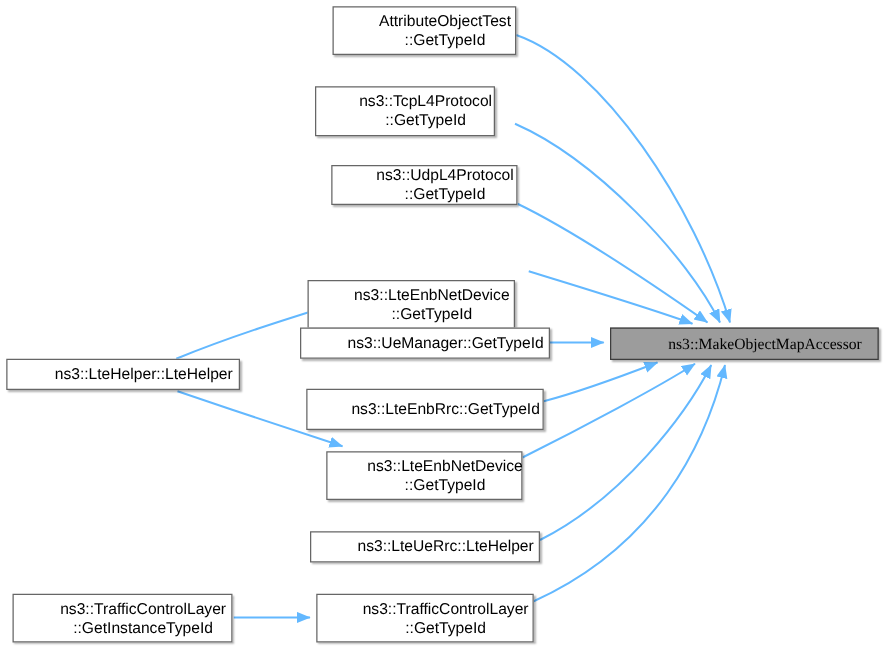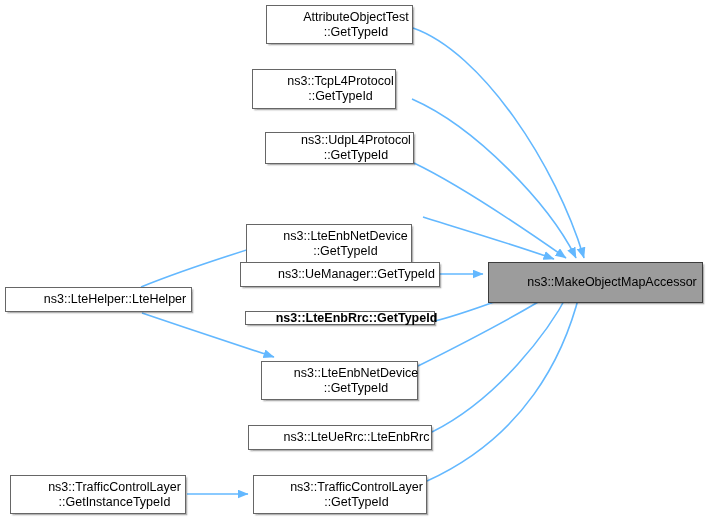--- a/index.html
+++ b/index.html
@@ -76,24 +76,24 @@
   <div id="node-layer">
       <div class="node" style="left: 266px; top: 5px; width: 147px; height: 39px;">AttributeObjectTest
 ::GetTypeId</div>
       <div class="node" style="left: 252px; top: 69px; width: 144px; height: 40px;">ns3::TcpL4Protocol
 ::GetTypeId</div>
       <div class="node" style="left: 265px; top: 132px; width: 149px; height: 32px;">ns3::UdpL4Protocol
 ::GetTypeId</div>
       <div class="node" style="left: 246px; top: 196px; width: 166px; height: 39px; margin-top: 28px;">ns3::LteEnbNetDevice
 ::GetTypeId</div>
       <div class="node" style="left: 240px; top: 262px; width: 200px; height: 25px;">ns3::UeManager::GetTypeId</div>
-      <div class="node highlight" style="left: 488px; top: 262px; width: 215px; height: 41px;">ns3::MakeObjectMapAccessor</div>
+      <div class="node highlight" style="left: 488px; top: 262px; width: 215px; height: 26px; font-family: Liberation Serif, serif;">ns3::MakeObjectMapAccessor</div>
       <div class="node" style="left: 5px; top: 287px; width: 187px; height: 25px; text-align: right;">ns3::LteHelper::LteHelper</div>
-      <div class="node" style="left: 245px; top: 311px; width: 190px; height: 14px; font-weight: bold;">ns3::LteEnbRrc::GetTypeId</div>
+      <div class="node" style="left: 245px; top: 311px; width: 190px; height: 33px;">ns3::LteEnbRrc::GetTypeId</div>
       <div class="node" style="left: 261px; top: 361px; width: 157px; height: 39px;">ns3::LteEnbNetDevice
 ::GetTypeId</div>
-      <div class="node" style="left: 248px; top: 425px; width: 184px; height: 25px;">ns3::LteUeRrc::LteEnbRrc</div>
+      <div class="node" style="left: 248px; top: 425px; width: 184px; height: 25px;">ns3::LteUeRrc::LteHelper</div>
       <div class="node" style="left: 10px; top: 475px; width: 176px; height: 39px;">ns3::TrafficControlLayer
 ::GetInstanceTypeId</div>
       <div class="node" style="left: 253px; top: 475px; width: 174px; height: 39px;">ns3::TrafficControlLayer
 ::GetTypeId</div>
     </div>
 </div>
 
 </body></html>

